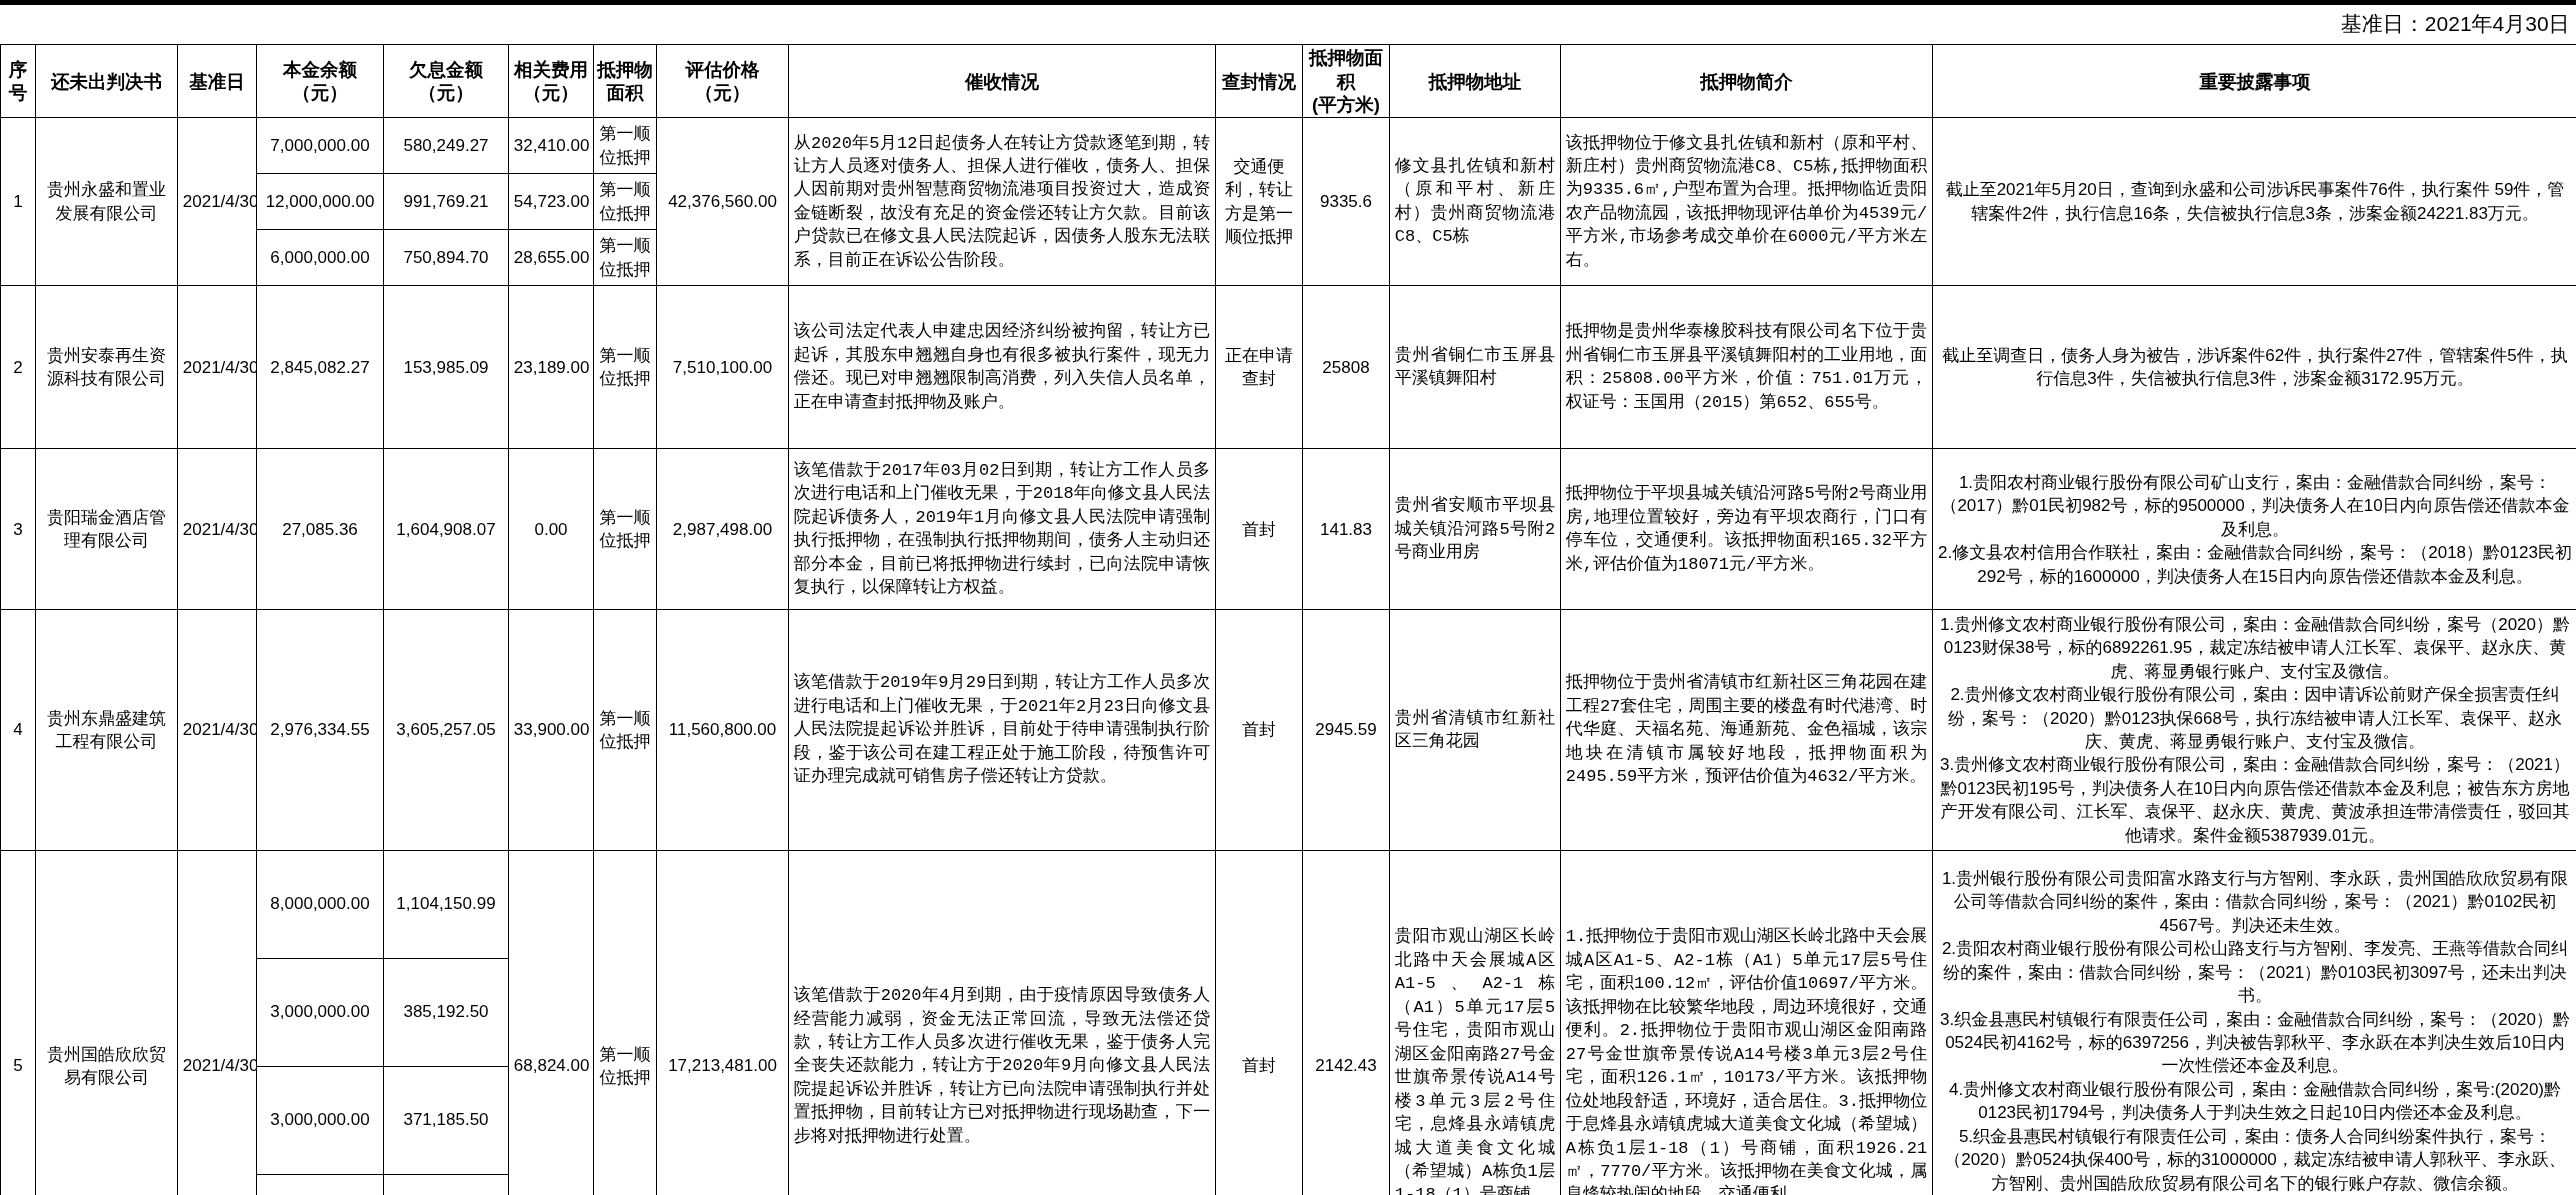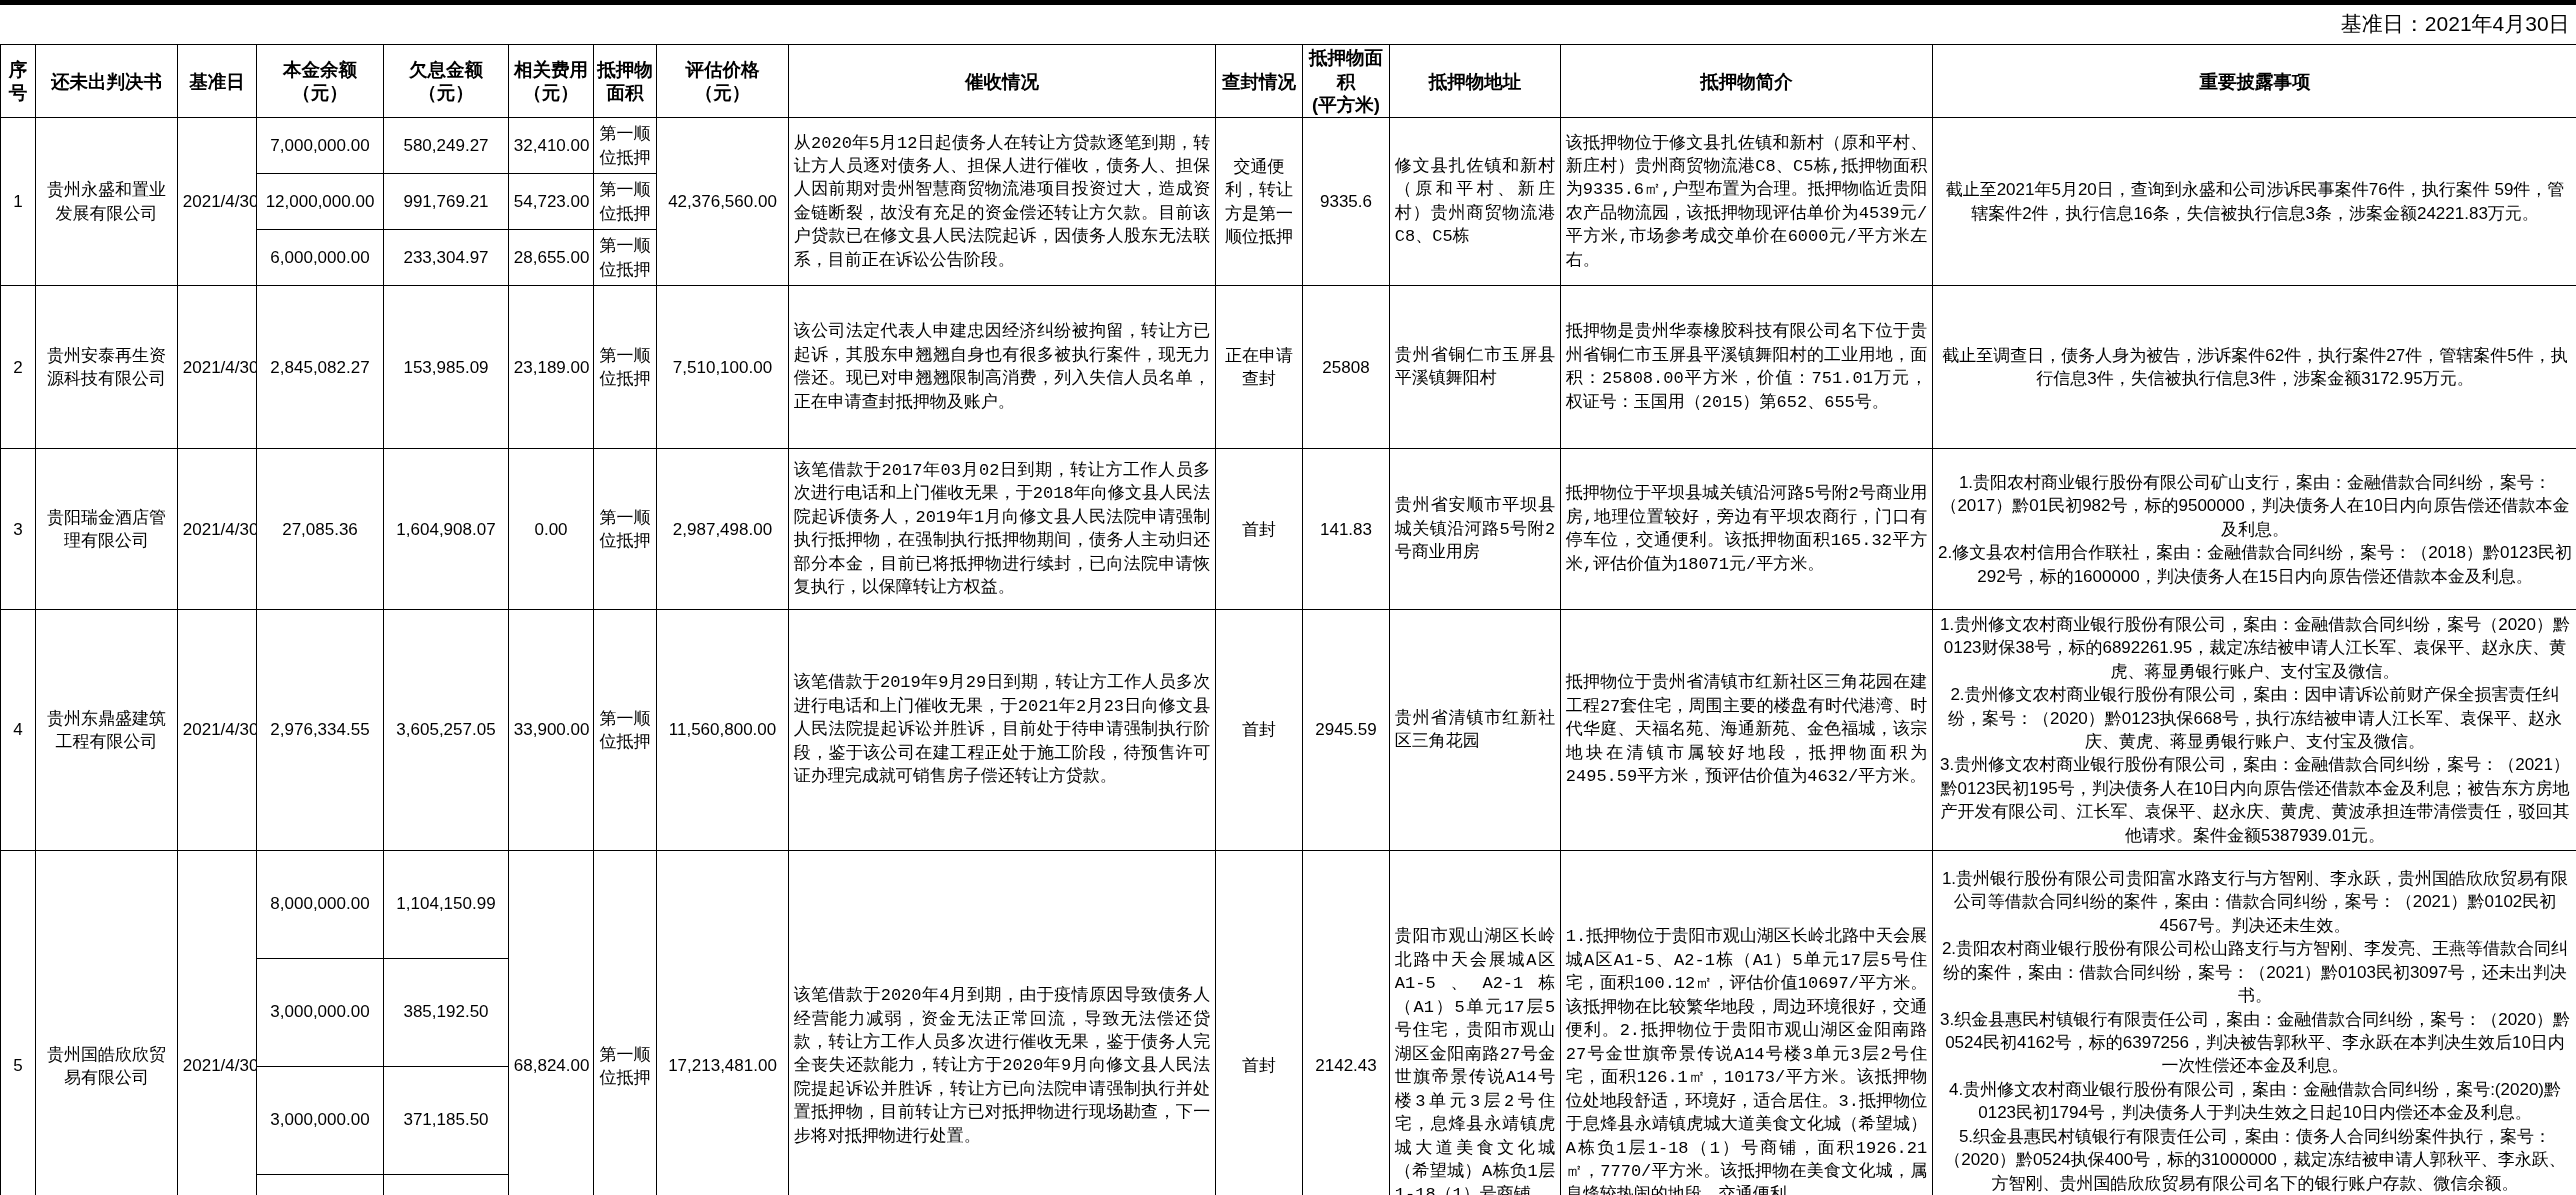--- a/index.html
+++ b/index.html
@@ -88,21 +88,21 @@
       <td class="p" rowspan="3">截止至2021年5月20日，查询到永盛和公司涉诉民事案件76件，执行案件 59件，管辖案件2件，执行信息16条，失信被执行信息3条，涉案金额24221.83万元。</td>
     </tr>
     <tr class="r1s">
       <td class="c">12,000,000.00</td>
       <td class="c">991,769.21</td>
       <td class="c">54,723.00</td>
       <td class="c">第一顺位抵押</td>
     </tr>
     <tr class="r1s">
       <td class="c">6,000,000.00</td>
-      <td class="c">233,304.97</td>
+      <td class="c">750,894.70</td>
       <td class="c">28,655.00</td>
       <td class="c">第一顺位抵押</td>
     </tr>
 
     <tr class="r2">
       <td class="c">2</td>
       <td class="c">贵州安泰再生资源科技有限公司</td>
       <td class="c">2021/4/30</td>
       <td class="c">2,845,082.27</td>
       <td class="c">153,985.09</td>

